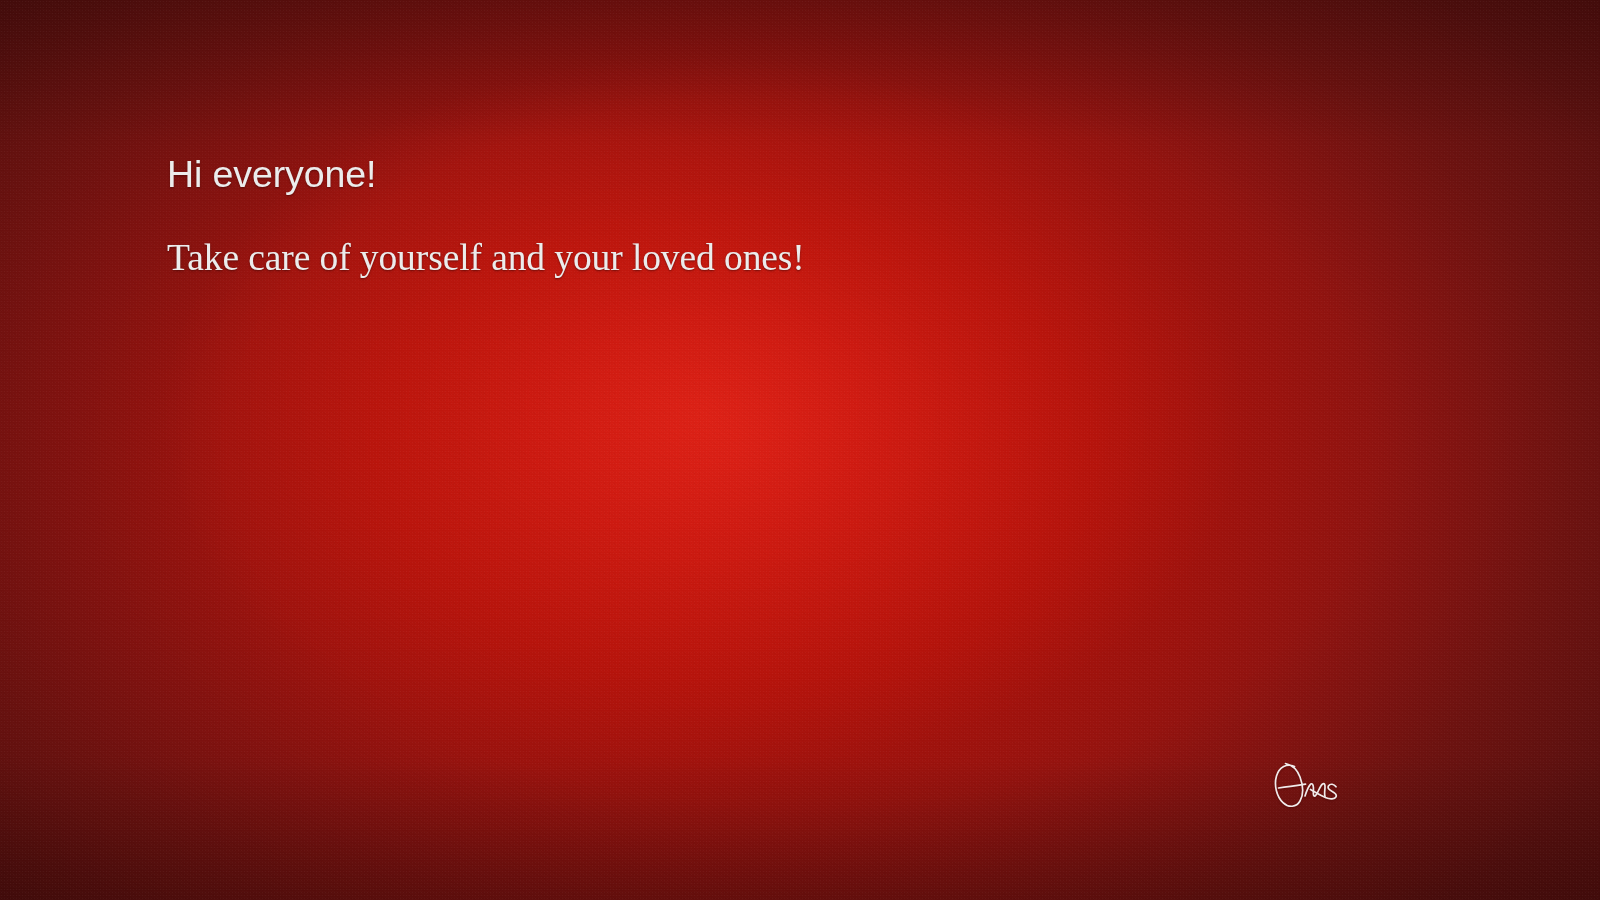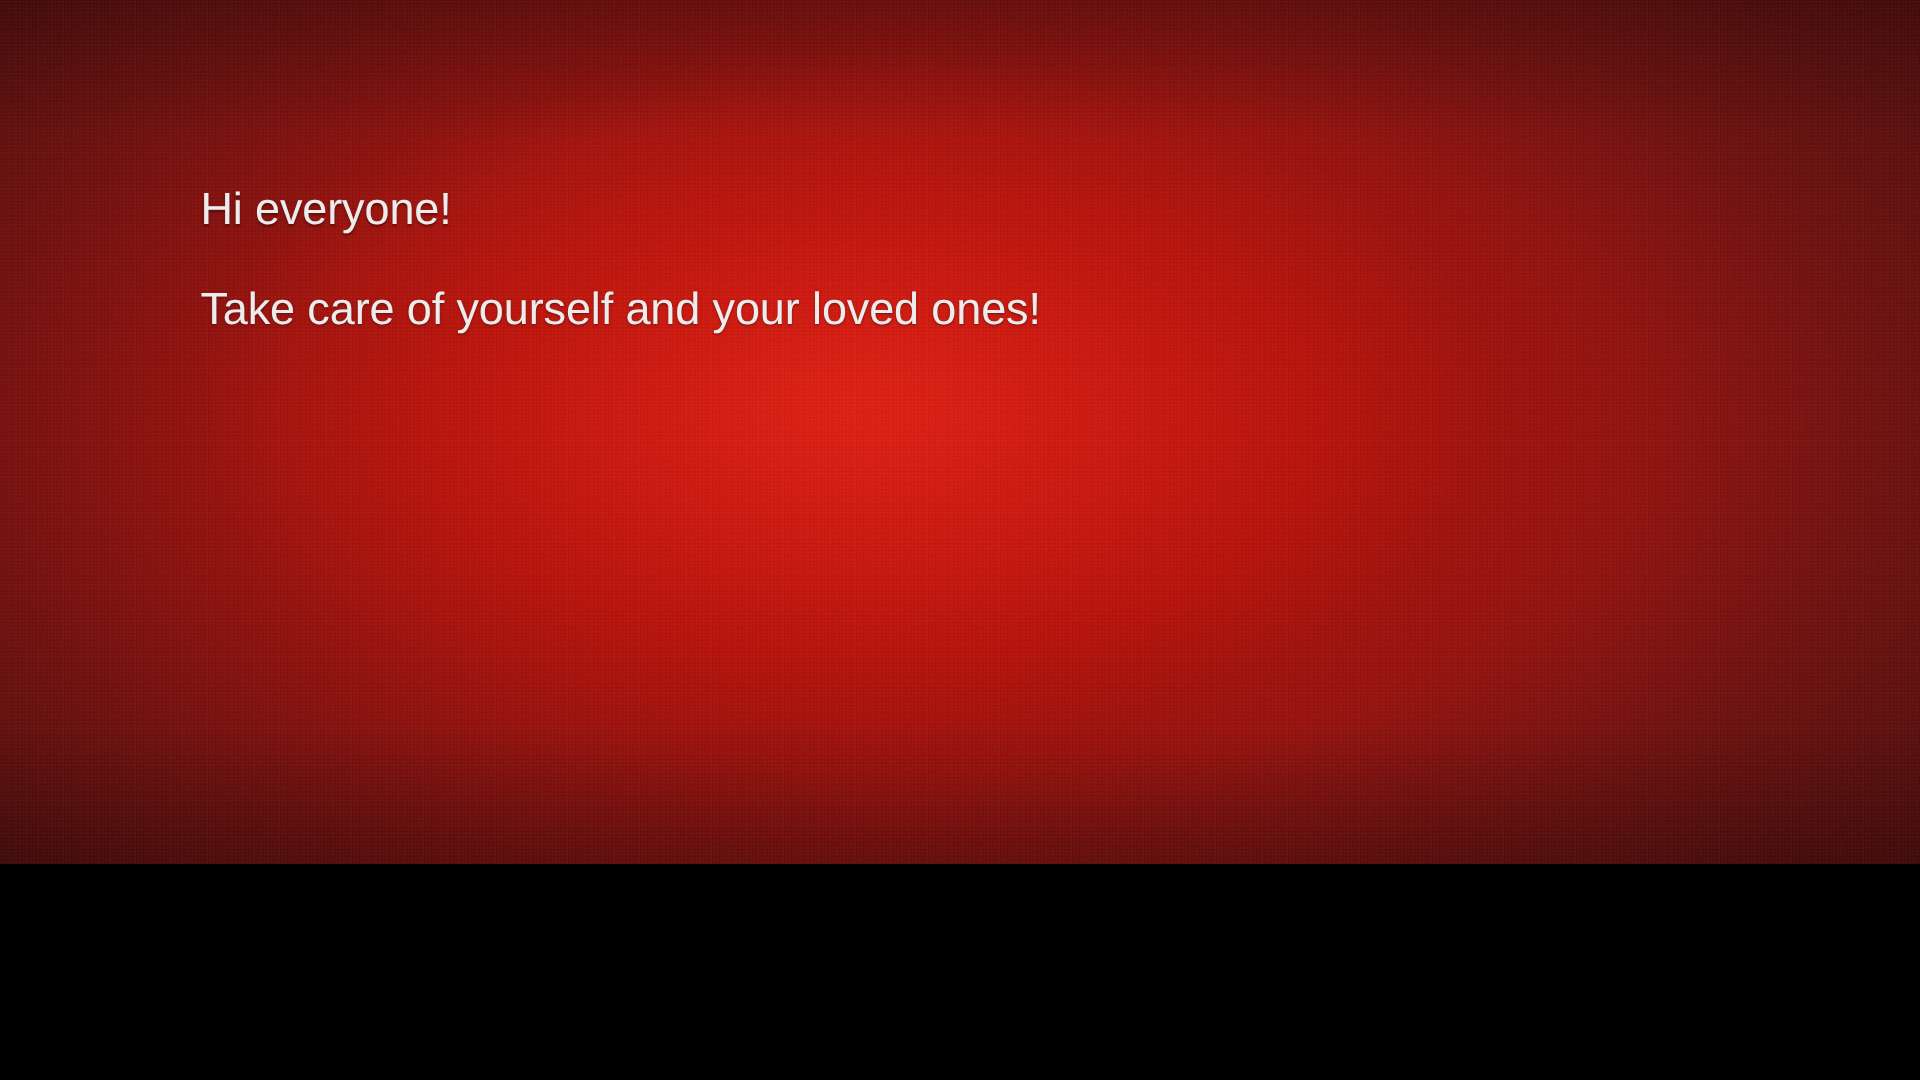--- a/index.html
+++ b/index.html
@@ -3,21 +3,21 @@
 <meta charset="utf-8">
 <style>
   html, body {
     margin: 0;
     padding: 0;
     background: #000;
   }
   #stage {
     position: relative;
     width: 1600px;
-    height: 720px;
+    height: 900px;
     overflow: hidden;
     background-color: #7c1410;
     font-family: "Liberation Sans", sans-serif;
   }
   
   #bg-gradient {
     position: absolute;
     inset: 0;
     background:
       radial-gradient(ellipse 62% 72% at 46% 50%,
@@ -94,20 +94,21 @@
     position: absolute;
     left: 167px;
     top: 152px;
     width: 1340px;
   }
   .para {
     margin: 0 0 38px 0;
   }
   .para:last-of-type {
     margin-bottom: 0;
+    font-family: Liberation Serif, serif;
   }
   .line {
     display: block;
     color: #ececec;
     font-size: 37.5px;
     line-height: 45px;
     font-weight: 400;
     letter-spacing: -0.1px;
     white-space: pre;
     text-shadow:

